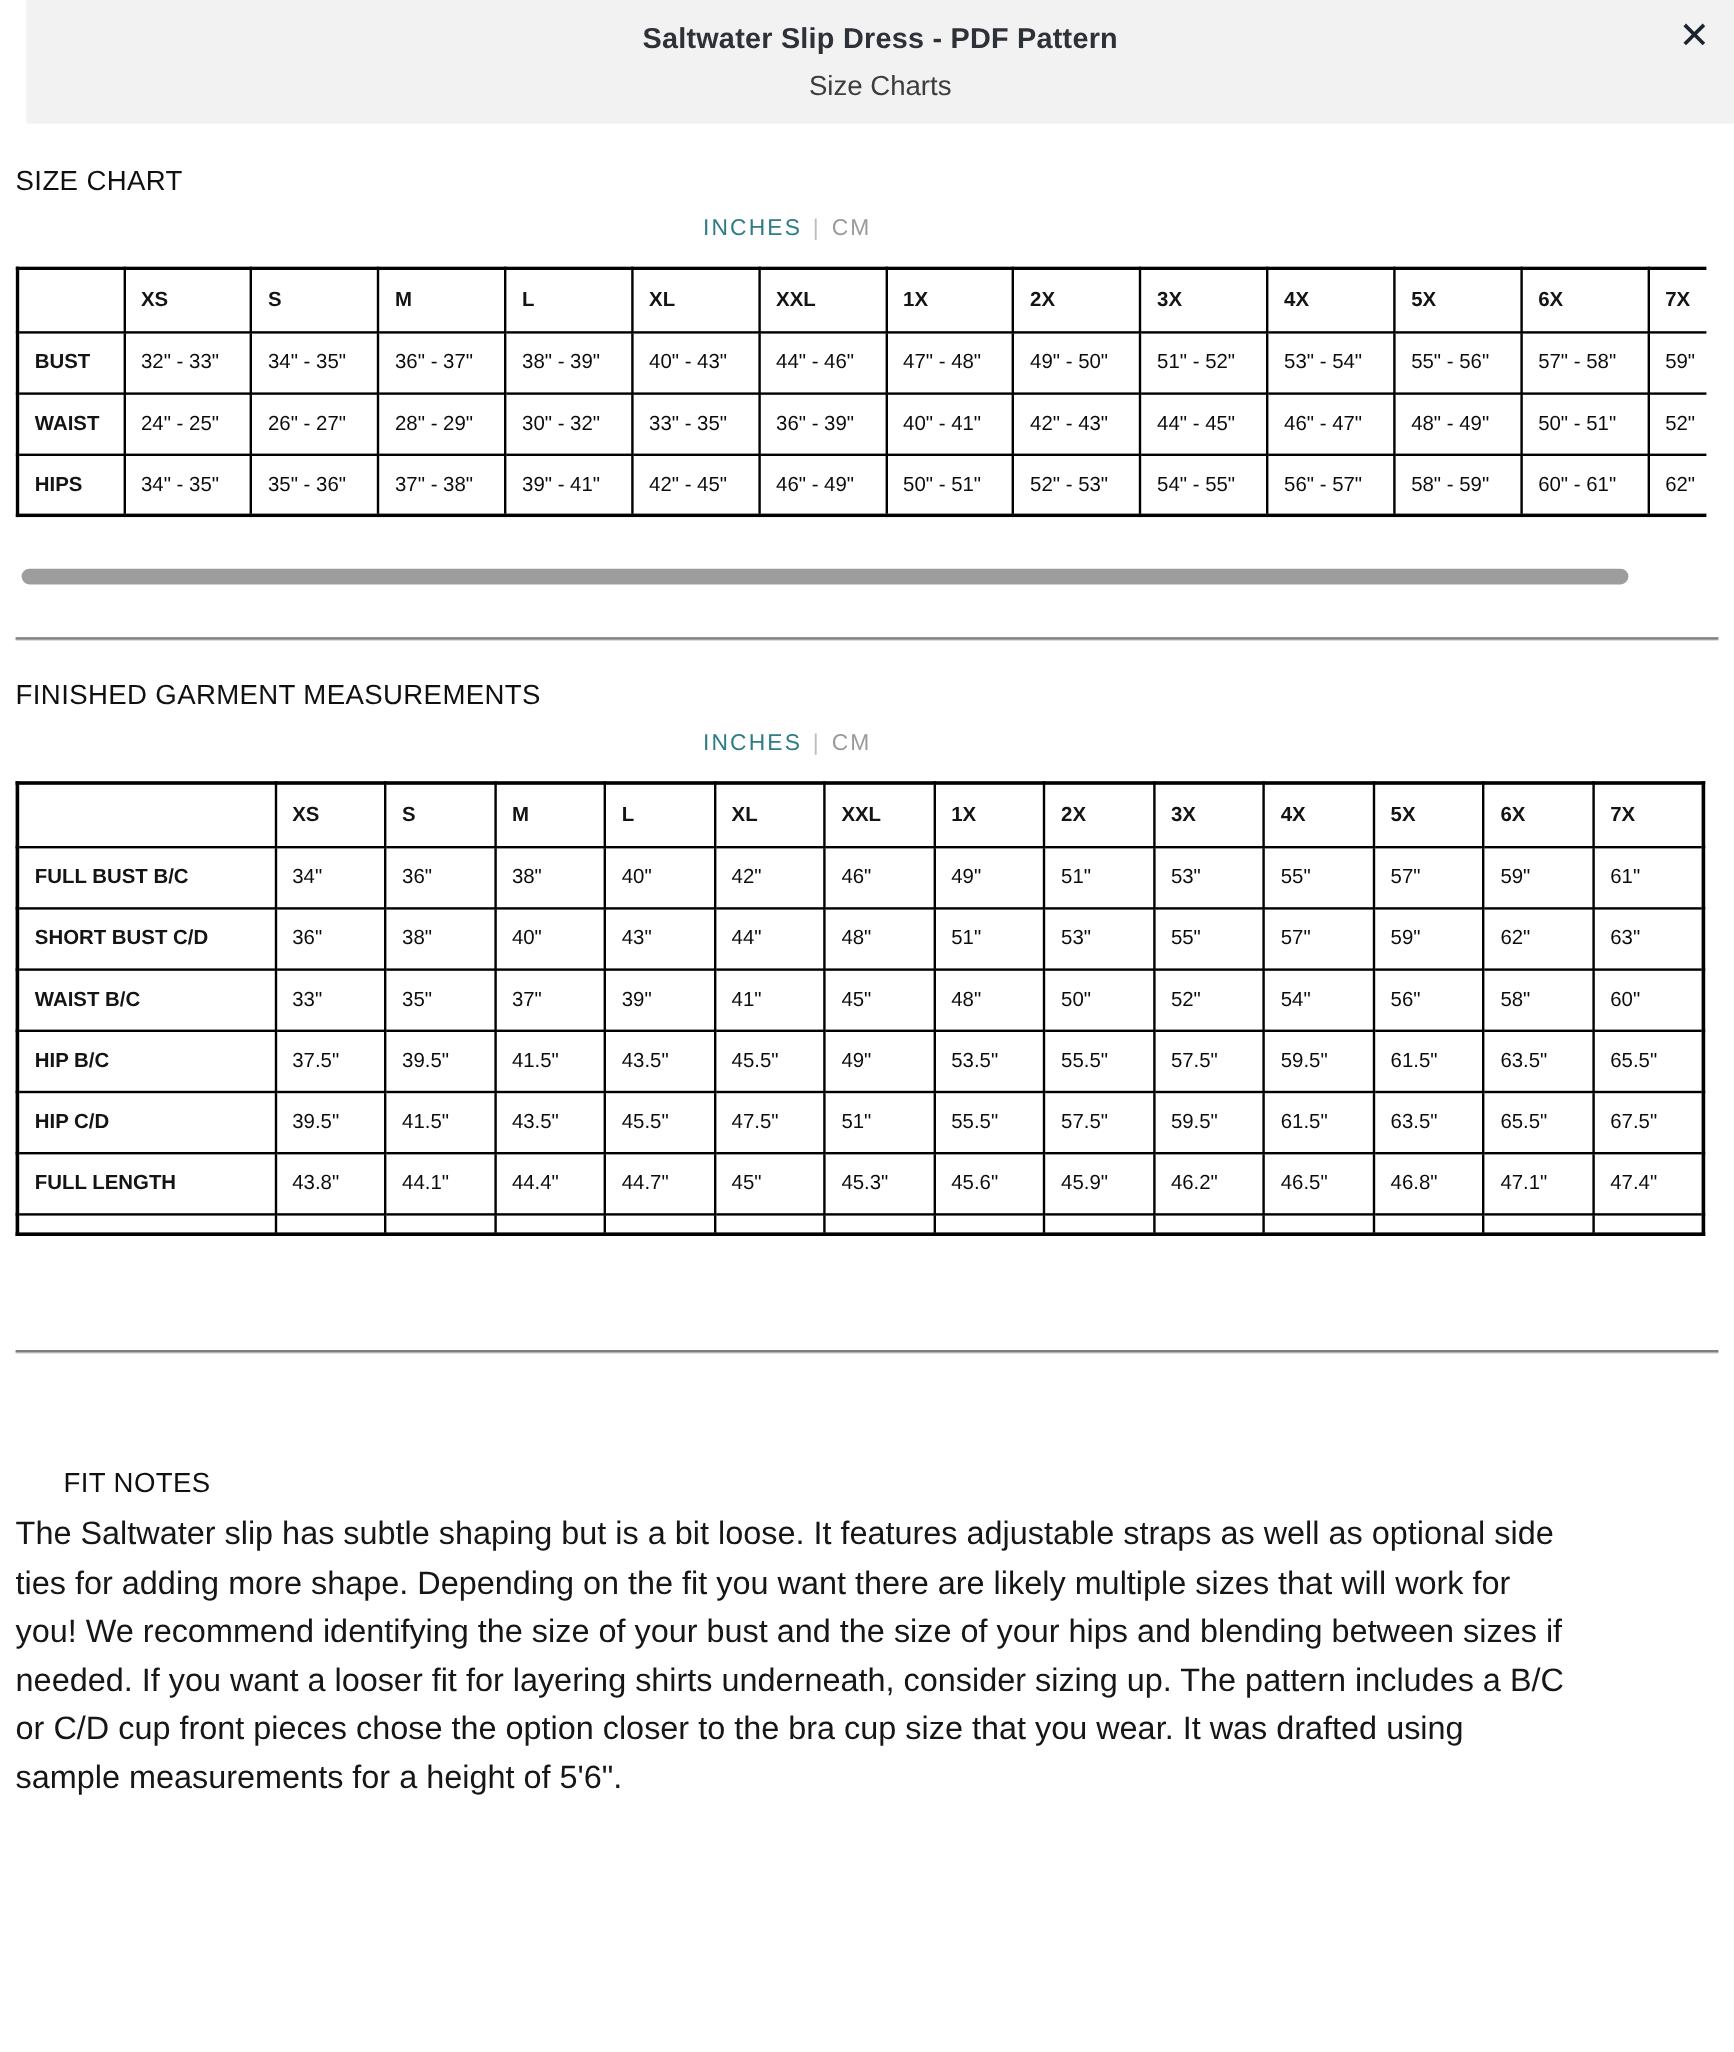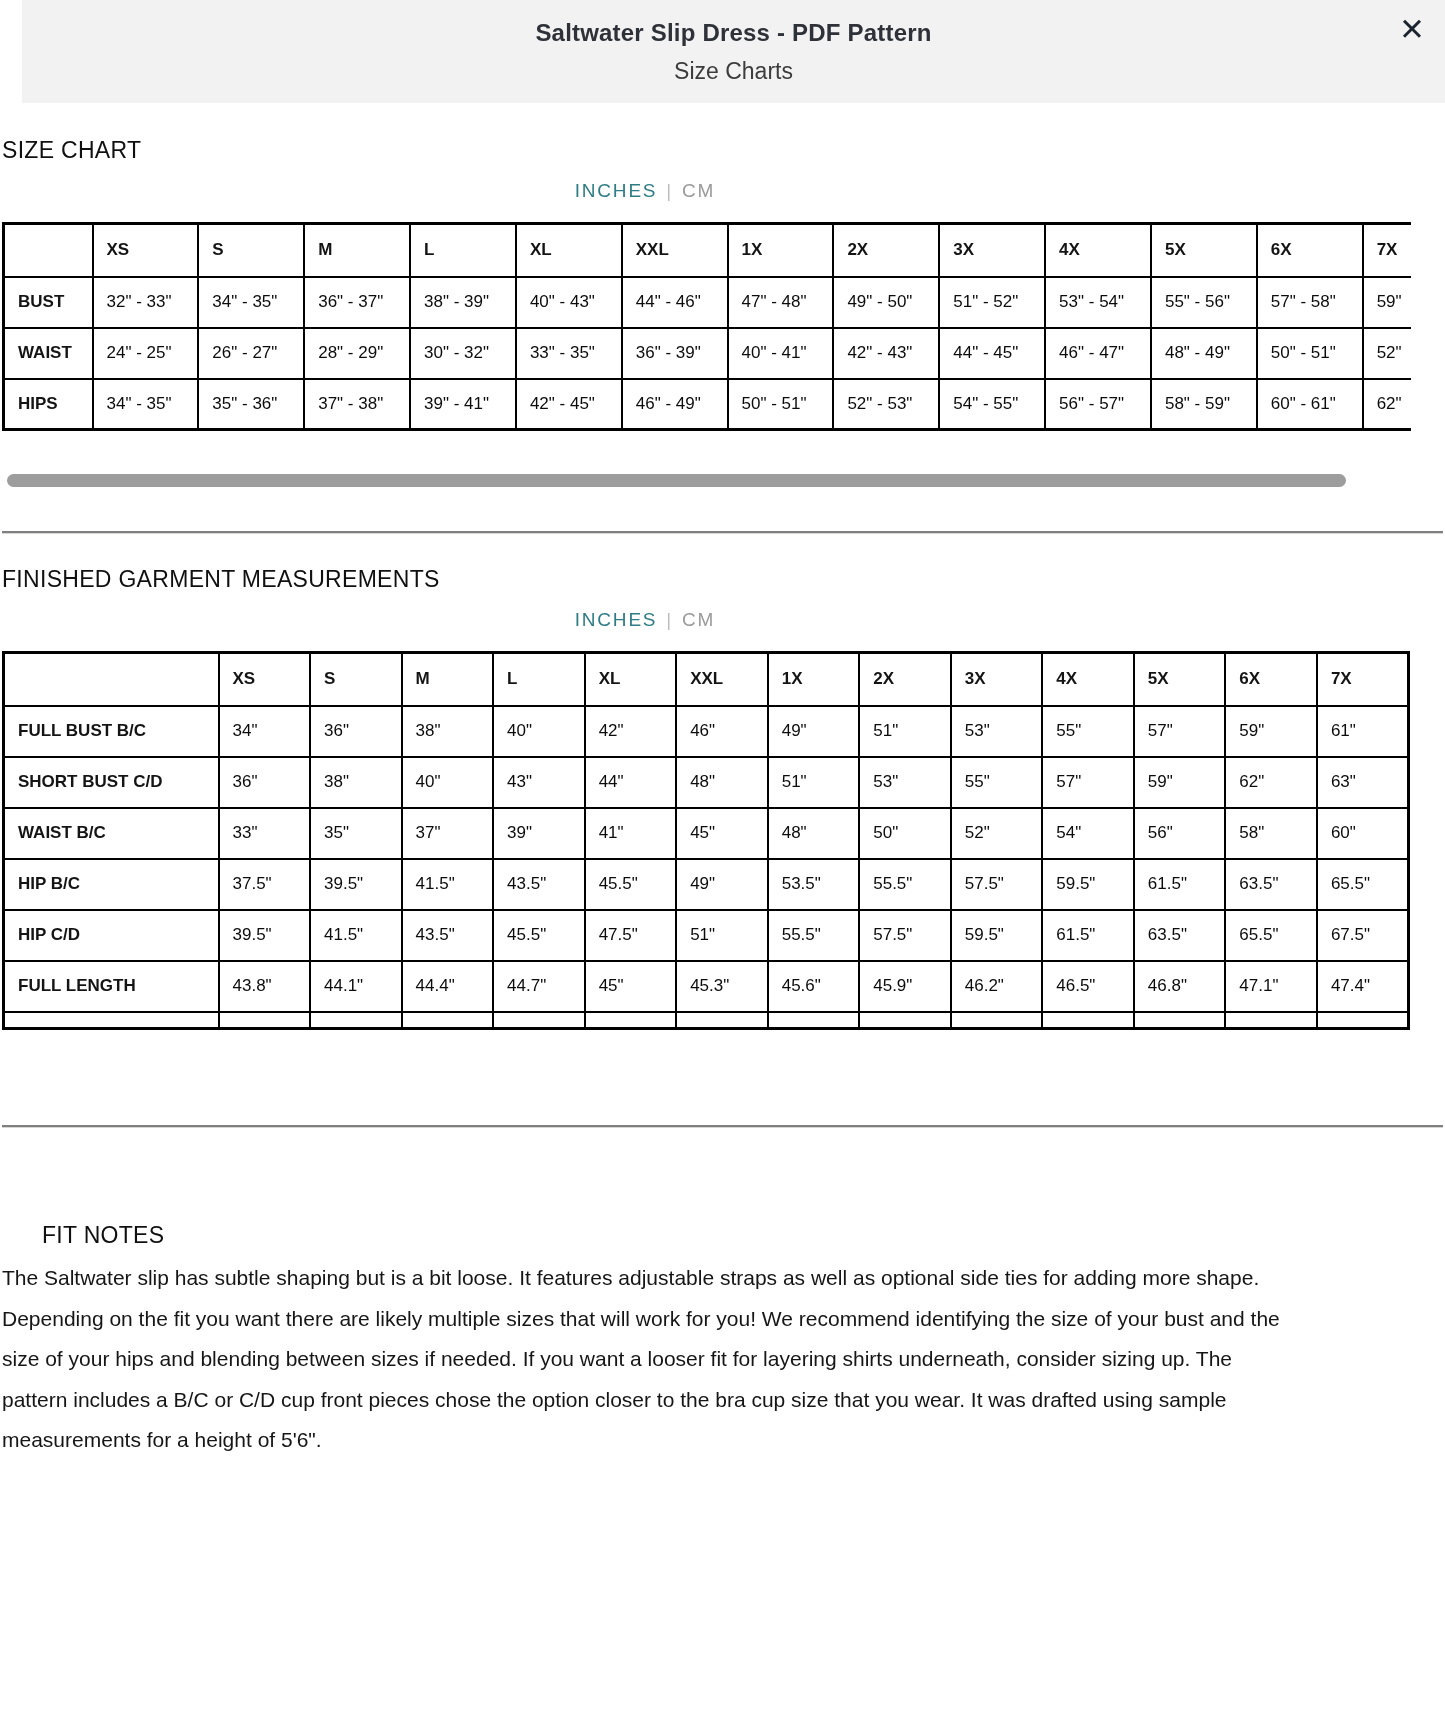--- a/index.html
+++ b/index.html
@@ -37,21 +37,21 @@
     top: 14px;
     right: 20px;
     font-size: 31px;
     line-height: 1;
     color: #1c2430;
     cursor: pointer;
     font-weight: 400;
   }
 
   
-  .content { padding: 0 2px; }
+  .content { padding: 0 13px; }
 
   .section-heading {
     font-size: 23px;
     font-weight: 400;
     color: #101010;
     letter-spacing: 0.3px;
   }
   .sc-heading { margin-top: 34px; }
 
   .unit-toggle {
@@ -111,21 +111,21 @@
     margin-top: 44px;
   }
   .divider2 { margin-top: 95px; }
 
   .fgm-heading { margin-top: 33px; }
   .fit-heading { margin-top: 95px; margin-left: 40px; }
 
   .fit-body {
     margin-top: 9px;
     width: 1300px;
-    font-size: 21px;
+    font-size: 27px;
     line-height: 40.5px;
     color: #161616;
   }
 </style>
 </head>
 <body>
 
 <div class="modal-header">
   <div class="modal-title">Saltwater Slip Dress - PDF Pattern</div>
   <div class="modal-subtitle">Size Charts</div>

